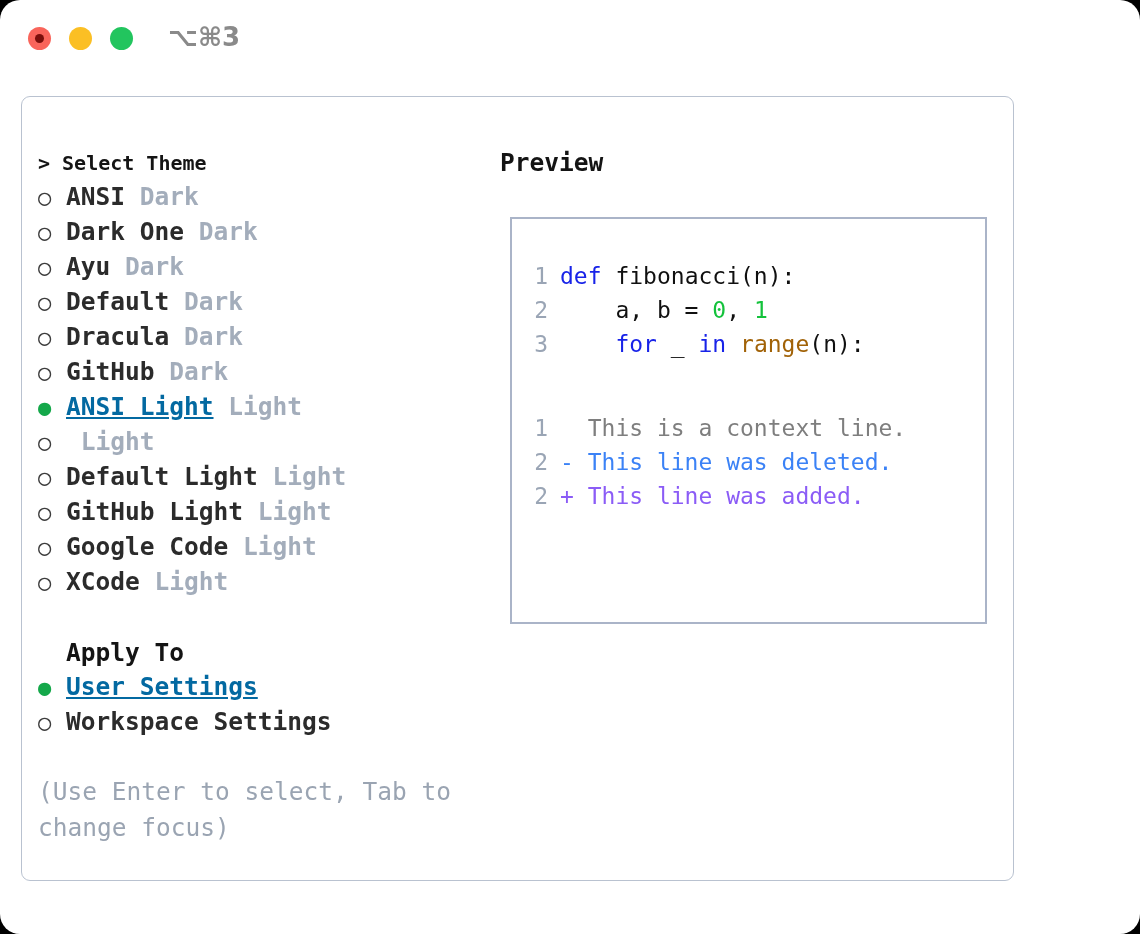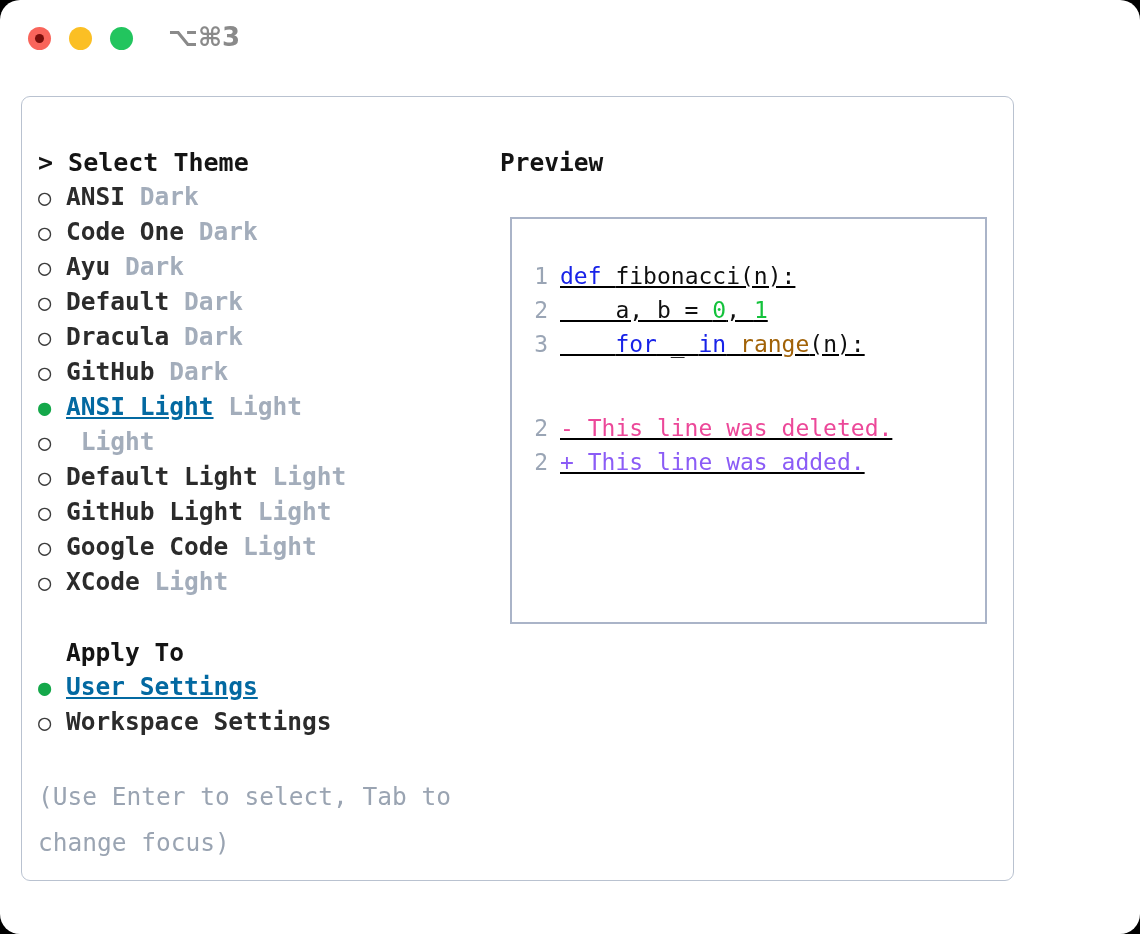--- a/index.html
+++ b/index.html
@@ -94,21 +94,21 @@
     padding: 49px 0 0 16px;
   }
 
   .col-right {
     flex: 1;
     padding: 49px 0 0 10px;
   }
 
   
   .section-title {
-    font-size: 25px;
+    font-size: 20px;
     font-weight: 700;
     color: #141414;
     line-height: 34px;
     white-space: pre;
   }
 
   .theme-list { margin-top: 0; }
 
   .theme-row {
     display: flex;
@@ -146,21 +146,21 @@
     font-weight: 700;
     color: #141414;
     line-height: 34px;
     padding-left: 28px;
     white-space: pre;
   }
 
   .help-text {
     margin-top: 34px;
     font-size: 24.5px;
-    line-height: 46px;
+    line-height: 36px;
     color: #9aa4b2;
     width: 420px;
     white-space: pre-wrap;
   }
 
   
   .preview-title {
     font-size: 24.5px;
     font-weight: 700;
     color: #141414;
@@ -169,21 +169,20 @@
   }
 
   .preview-box {
     margin-top: 37px;
     margin-left: 10px;
     width: 477px;
     height: 407px;
     border: 2px solid #aab4c8;
     background: #ffffff;
     padding: 40px 0 0 18px;
-    text-decoration: underline;
   }
 
   .code-line {
     font-size: 23px;
     line-height: 34px;
     white-space: pre;
   }
 
   .ln {
     color: #9aa5b5;
@@ -194,21 +193,21 @@
   }
 
   .tok-kw   { color: #1823e8; }
   .tok-fn   { color: #a16207; }
   .tok-num  { color: #14c23c; }
   .tok-plain{ color: #101010; }
 
   .diff-gap { height: 50px; }
 
   .diff-ctx { color: #7e7e7e; }
-  .diff-del { color: #ec4899; margin-top: 30px; }
+  .diff-del { color: #3b82f6; margin-top: 30px; }
   .diff-add { color: #8b5cf6; }
 </style>
 </head>
 <body>
 
 <div class="window">
 
   <div class="titlebar">
     <div class="dots">
       <div class="dot dot-close"></div>
@@ -219,21 +218,21 @@
   </div>
 
   <div class="panel">
     <div class="panel-inner">
 
       <div class="col-left">
         <div class="section-title">&gt; Select Theme</div>
 
         <div class="theme-list" id="theme-list">
             <div class="theme-row"><span class="bullet">○</span><span class="row-label">ANSI</span><span class="row-suffix"> Dark</span></div>
-            <div class="theme-row"><span class="bullet">○</span><span class="row-label">Code One</span><span class="row-suffix"> Dark</span></div>
+            <div class="theme-row"><span class="bullet">○</span><span class="row-label">Dark One</span><span class="row-suffix"> Dark</span></div>
             <div class="theme-row"><span class="bullet">○</span><span class="row-label">Ayu</span><span class="row-suffix"> Dark</span></div>
             <div class="theme-row"><span class="bullet">○</span><span class="row-label">Default</span><span class="row-suffix"> Dark</span></div>
             <div class="theme-row"><span class="bullet">○</span><span class="row-label">Dracula</span><span class="row-suffix"> Dark</span></div>
             <div class="theme-row"><span class="bullet">○</span><span class="row-label">GitHub</span><span class="row-suffix"> Dark</span></div>
             <div class="theme-row sel"><span class="bullet sel">●</span><span class="row-label">ANSI Light</span><span class="row-suffix"> Light</span></div>
             <div class="theme-row"><span class="bullet">○</span><span class="row-suffix"> Light</span></div>
             <div class="theme-row"><span class="bullet">○</span><span class="row-label">Default Light</span><span class="row-suffix"> Light</span></div>
             <div class="theme-row"><span class="bullet">○</span><span class="row-label">GitHub Light</span><span class="row-suffix"> Light</span></div>
             <div class="theme-row"><span class="bullet">○</span><span class="row-label">Google Code</span><span class="row-suffix"> Light</span></div>
             <div class="theme-row"><span class="bullet">○</span><span class="row-label">XCode</span><span class="row-suffix"> Light</span></div>
@@ -255,20 +254,21 @@
         <div class="preview-title">Preview</div>
 
         <div class="preview-box">
           <div id="code-block">
               <div class="code-line"><span class="ln">1</span><span class="tok-kw">def </span><span class="tok-plain">fibonacci(n):</span></div>
               <div class="code-line"><span class="ln">2</span><span class="tok-plain">    a, b = </span><span class="tok-num">0</span><span class="tok-plain">, </span><span class="tok-num">1</span></div>
               <div class="code-line"><span class="ln">3</span><span class="tok-plain">    </span><span class="tok-kw">for</span><span class="tok-plain"> _ </span><span class="tok-kw">in</span><span class="tok-plain"> </span><span class="tok-fn">range</span><span class="tok-plain">(n):</span></div>
             </div>
           <div class="diff-gap"></div>
           <div id="diff-block">
+              <div class="code-line"><span class="ln">1</span><span class="diff-ctx">  This is a context line.</span></div>
               <div class="code-line"><span class="ln">2</span><span class="diff-del">- This line was deleted.</span></div>
               <div class="code-line"><span class="ln">2</span><span class="diff-add">+ This line was added.</span></div>
             </div>
         </div>
       </div>
 
     </div>
   </div>
 </div>
 

